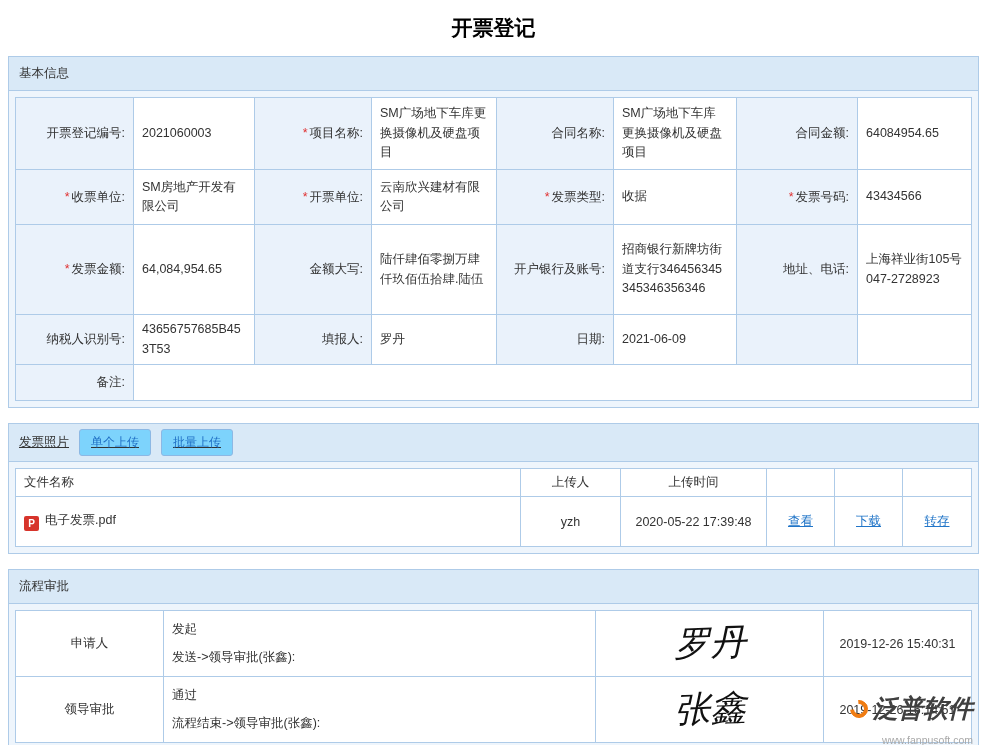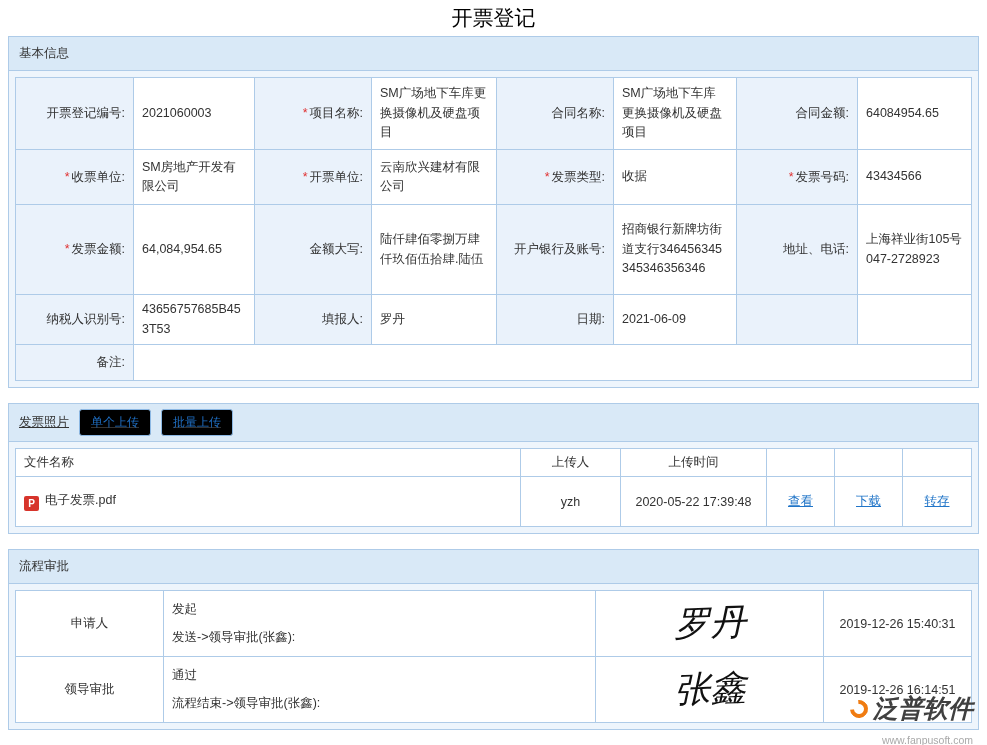--- a/index.html
+++ b/index.html
@@ -3,41 +3,41 @@
 <meta charset="utf-8">
 <style>
   * { box-sizing: border-box; }
   html, body { margin: 0; padding: 0; }
   body {
     width: 987px; min-height: 745px; position: relative;
     background: #ffffff; color: #333;
     font-family: "Liberation Sans", "DejaVu Sans", sans-serif;
     font-size: 12.5px; overflow: hidden;
   }
-  .page-title { text-align: center; font-weight: normal; font-size: 21px; color: #000; padding: 4px 0; }
+  .page-title { text-align: center; font-weight: bold; font-size: 21px; color: #000; padding: 14px 0; }
 
   .panel { margin: 0 8px 15px 8px; border: 1px solid #aecbe8; background: #eef5fc; }
   .panel-header {
     background: #d9e9f7; border-bottom: 1px solid #aecbe8;
     padding: 8px 10px; color: #333; font-size: 12.5px;
   }
   .panel-header.flex { display: flex; align-items: center; gap: 10px; padding: 5px 10px; min-height: 36px; text-decoration: underline; }
   .panel-body { padding: 6px; }
 
   table { border-collapse: collapse; width: 100%; table-layout: fixed; }
   td, th { border: 1px solid #aecbe8; padding: 5px 8px; vertical-align: middle; background: #fff; font-size: 12.5px; font-weight: normal; color: #333; }
   .info-table td.lbl { background: #eaf2fb; text-align: right; }
   .info-table td.val { text-align: left; word-break: break-all; line-height: 1.55; }
   tr.r1 { height: 72px; } tr.r2 { height: 55px; } tr.r3 { height: 90px; }
   tr.r4 { height: 50px; } tr.r5 { height: 36px; }
 
   .req { color: #e03131; margin-right: 2px; }
 
   .btn {
-    background: #000000; border: 1px solid #8cb8e4; color: #1f6fc4;
+    background: #7dd3fc; border: 1px solid #8cb8e4; color: #1f6fc4;
     border-radius: 3px; padding: 4px 11px; font-size: 12px; cursor: pointer;
     font-family: inherit;
   }
 
   .grid-table th { text-align: center; }
   .grid-table th.left, .grid-table td.left { text-align: left; }
   .grid-table td.center { text-align: center; }
   tr.hrow { height: 27px; }
   tr.filerow { height: 50px; }
   tr.aprow { height: 66px; }

